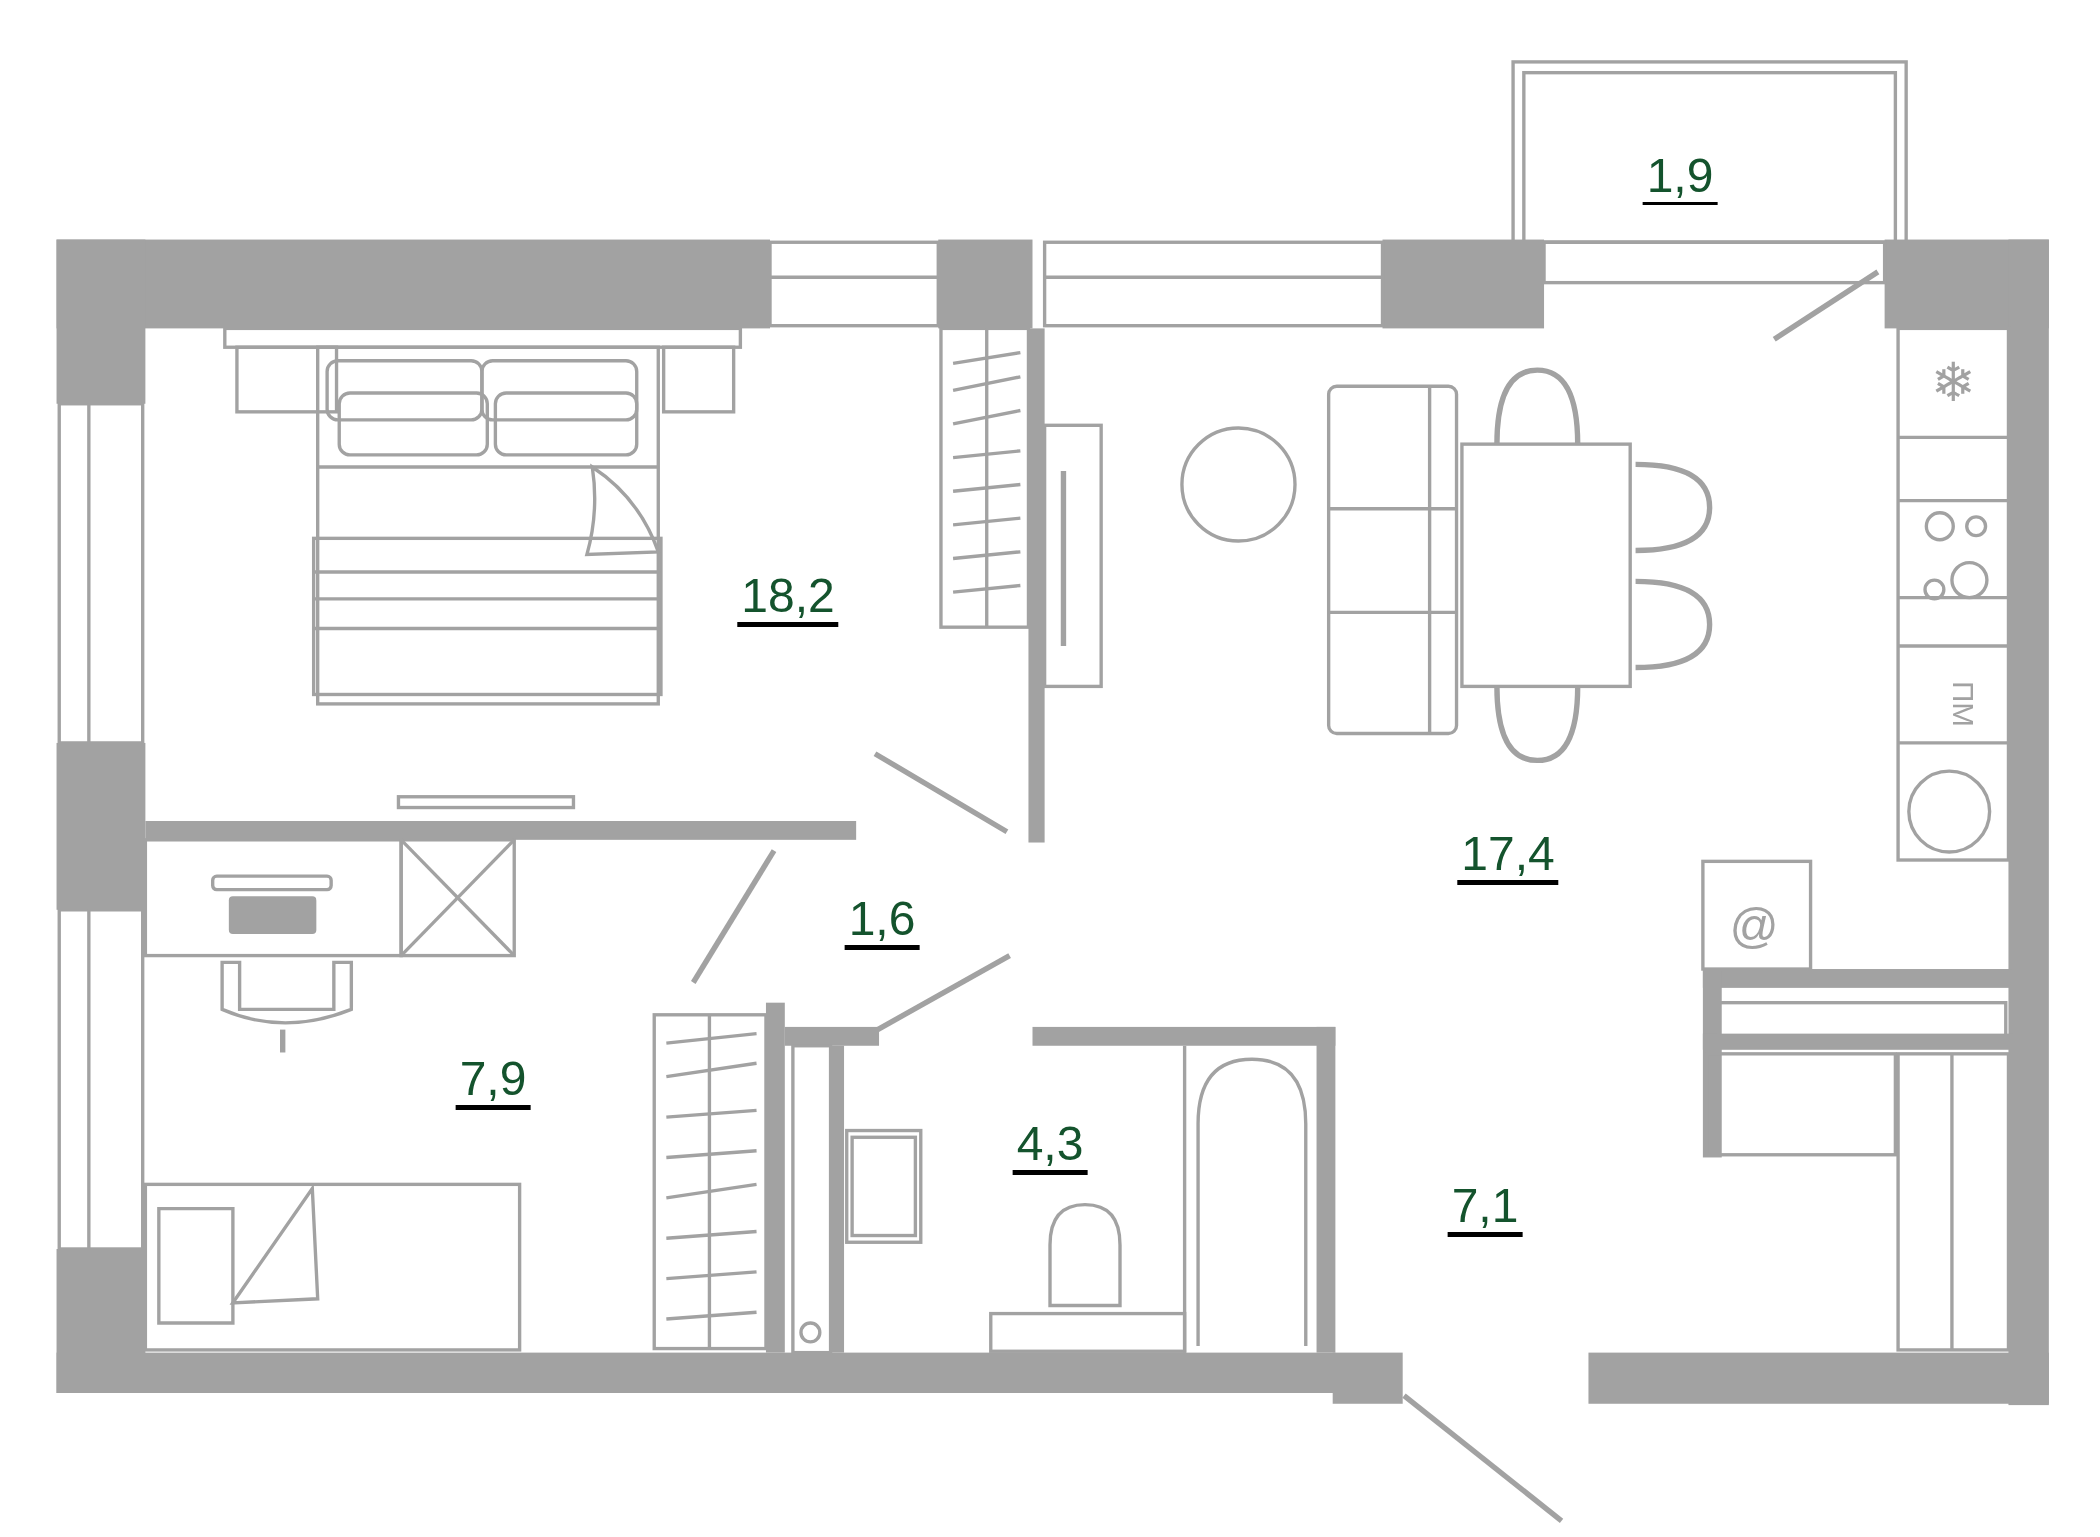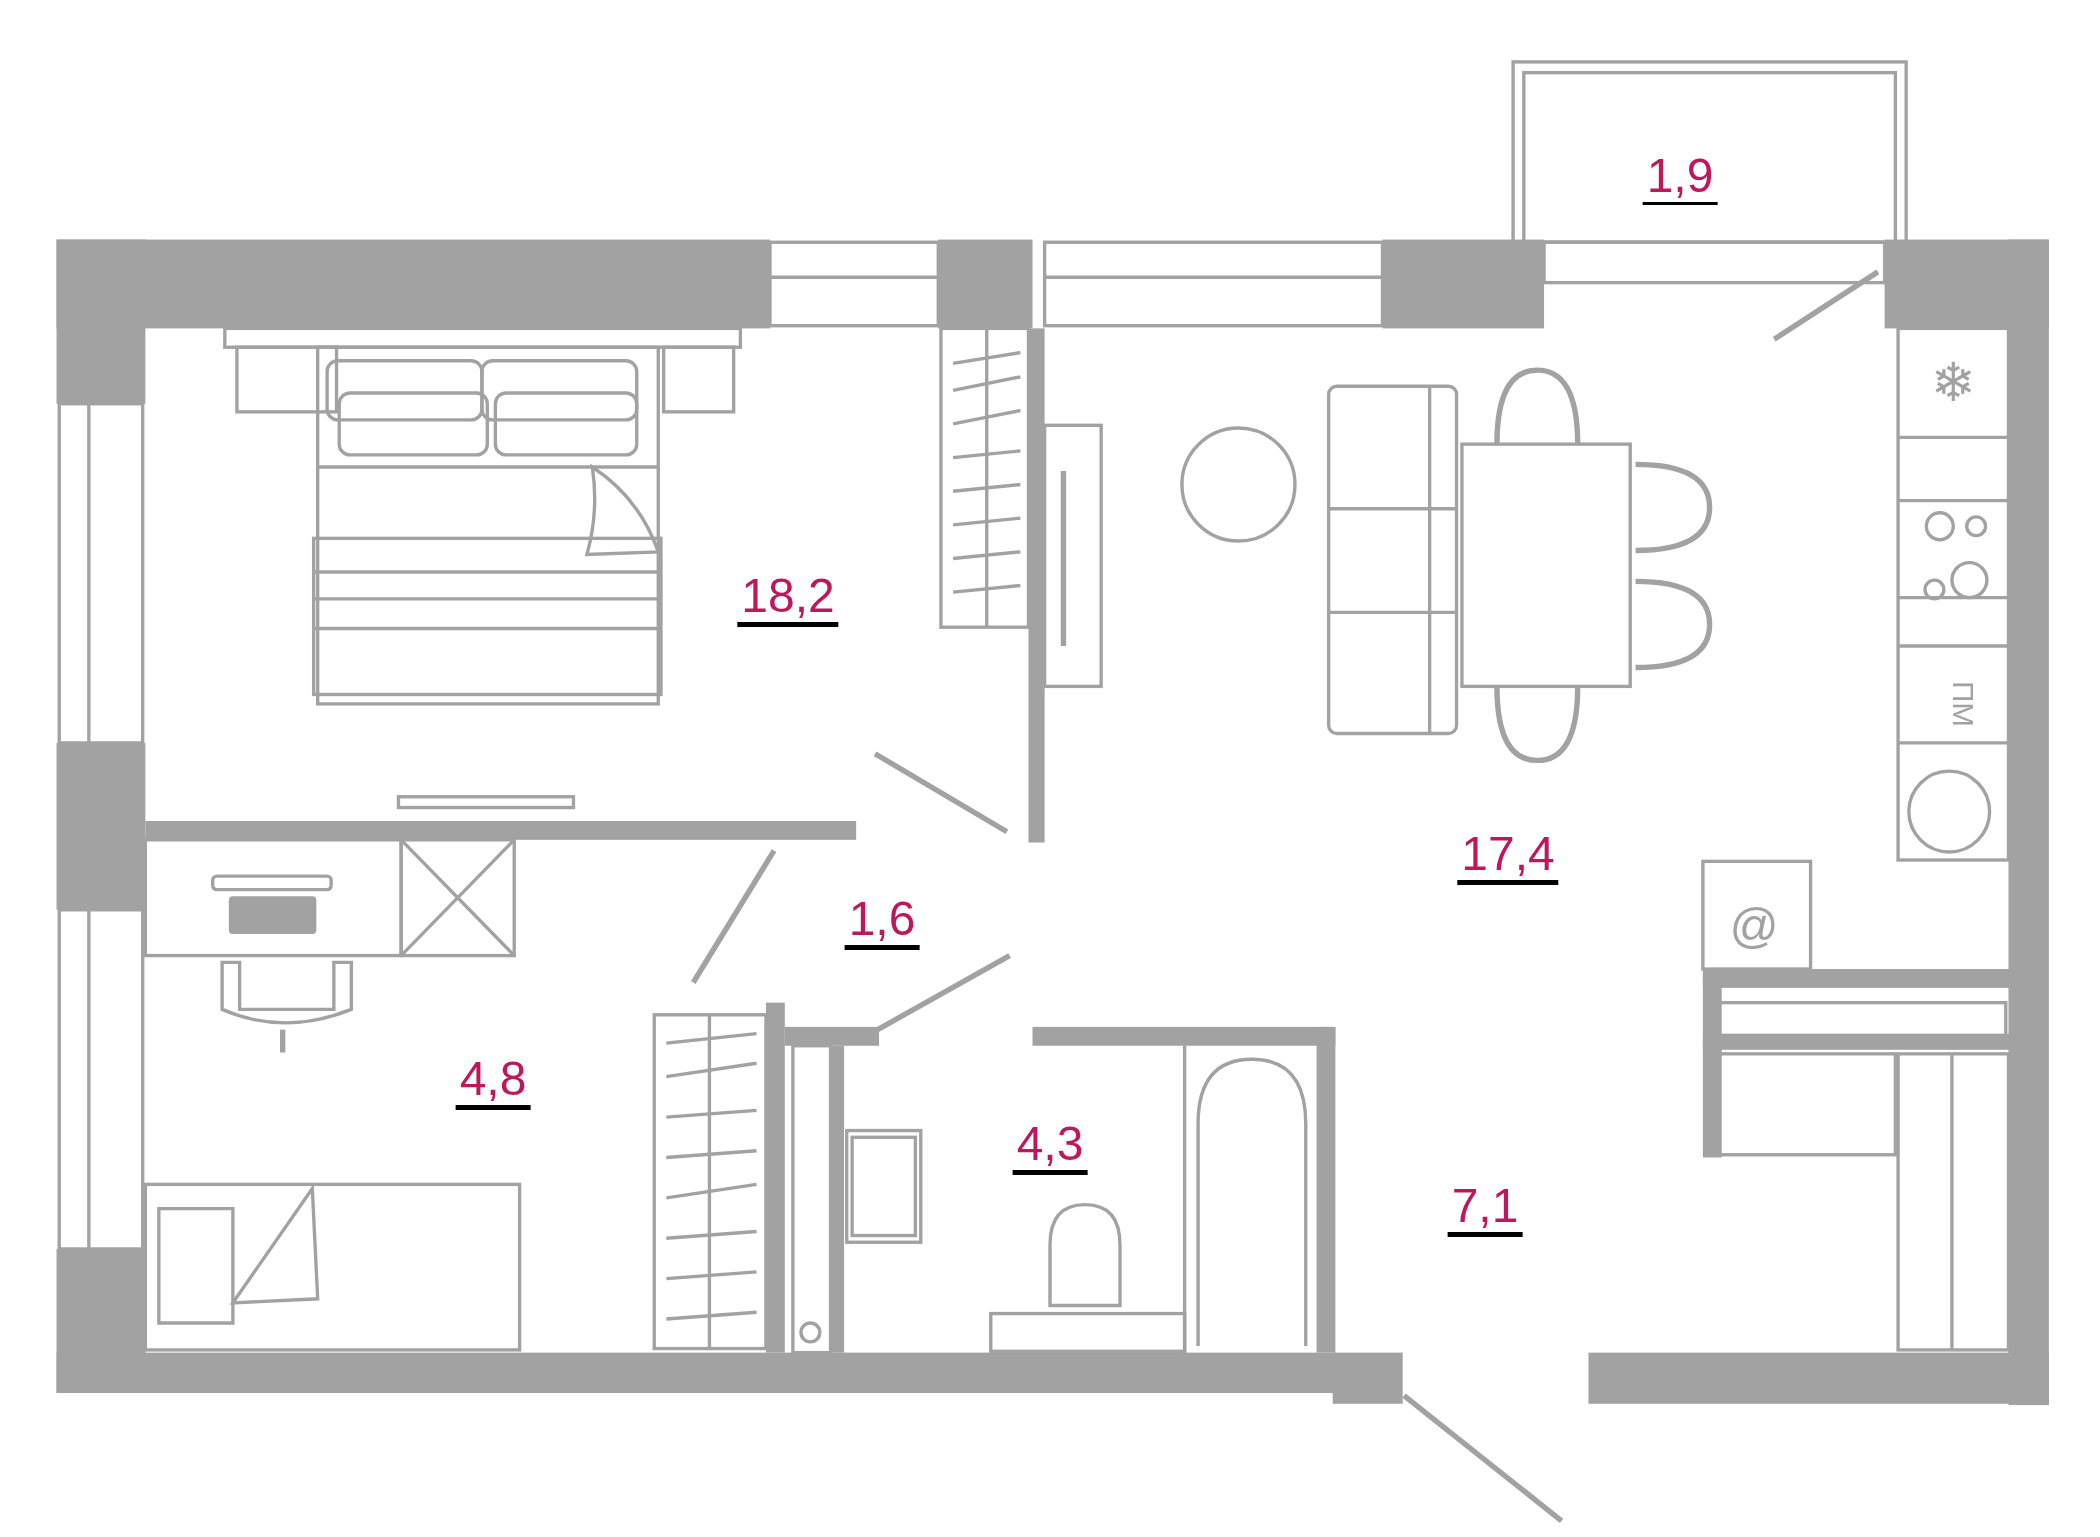--- a/index.html
+++ b/index.html
@@ -1,21 +1,21 @@
 <!DOCTYPE html>
 <html><head>
 <meta charset="utf-8">
 <style>
 html,body{margin:0;padding:0;background:#fff;}
 body{width:2100px;height:1537px;overflow:hidden;position:relative;font-family:"Liberation Sans",sans-serif;}
 svg{position:absolute;left:0;top:0;}
 .w{fill:#a2a2a2;}
 .f{fill:none;stroke:#a2a2a2;stroke-width:2.5;}
 .f3{fill:none;stroke:#a2a2a2;stroke-width:4;}
-.lbl{position:absolute;font-size:48px;color:#be185d;text-align:center;transform:translateX(-50%);line-height:1;}
+.lbl{position:absolute;font-size:48px;color:#14532d;text-align:center;transform:translateX(-50%);line-height:1;}
 .lbl span{display:inline-block;border-bottom:5px solid #000;padding:0 4px 2px;}
 .lbl.thin span{border-bottom-width:3px;}
 </style>
 </head>
 <body>
 
 <svg width="2100" height="1537" viewBox="0 0 1560 1142" preserveAspectRatio="none">
 
   <g>
     <rect class="f" x="1124" y="46" width="292" height="134"></rect>
@@ -175,17 +175,17 @@
     <rect class="f" x="1410" y="783" width="82" height="220"></rect>
     <line class="f" x1="1450" y1="783" x2="1450" y2="1003"></line>
   </g>
   <text x="1451" y="298" font-size="40" text-anchor="middle" fill="#a2a2a2">❄</text>
   <text x="1303" y="700" font-size="36" text-anchor="middle" fill="#a2a2a2">@</text>
   <text x="1458" y="516" font-size="22" text-anchor="middle" fill="#a2a2a2" transform="rotate(90 1451 516)" font-family="Liberation Sans, sans-serif">ПМ</text>
 </svg>
 
 <div class="lbl" style="left:788px;top:572px;"><span>18,2</span></div>
 <div class="lbl" style="left:882px;top:895px;"><span>1,6</span></div>
-<div class="lbl" style="left:493px;top:1055px;"><span>4,8</span></div>
+<div class="lbl" style="left:493px;top:1055px;"><span>7,9</span></div>
 <div class="lbl" style="left:1050px;top:1120px;"><span>4,3</span></div>
 <div class="lbl" style="left:1485px;top:1182px;"><span>7,1</span></div>
 <div class="lbl" style="left:1468px;top:830px;margin-left:40px;"><span>17,4</span></div>
 <div class="lbl thin" style="left:1680px;top:152px;"><span>1,9</span></div>
 
 </body></html>

